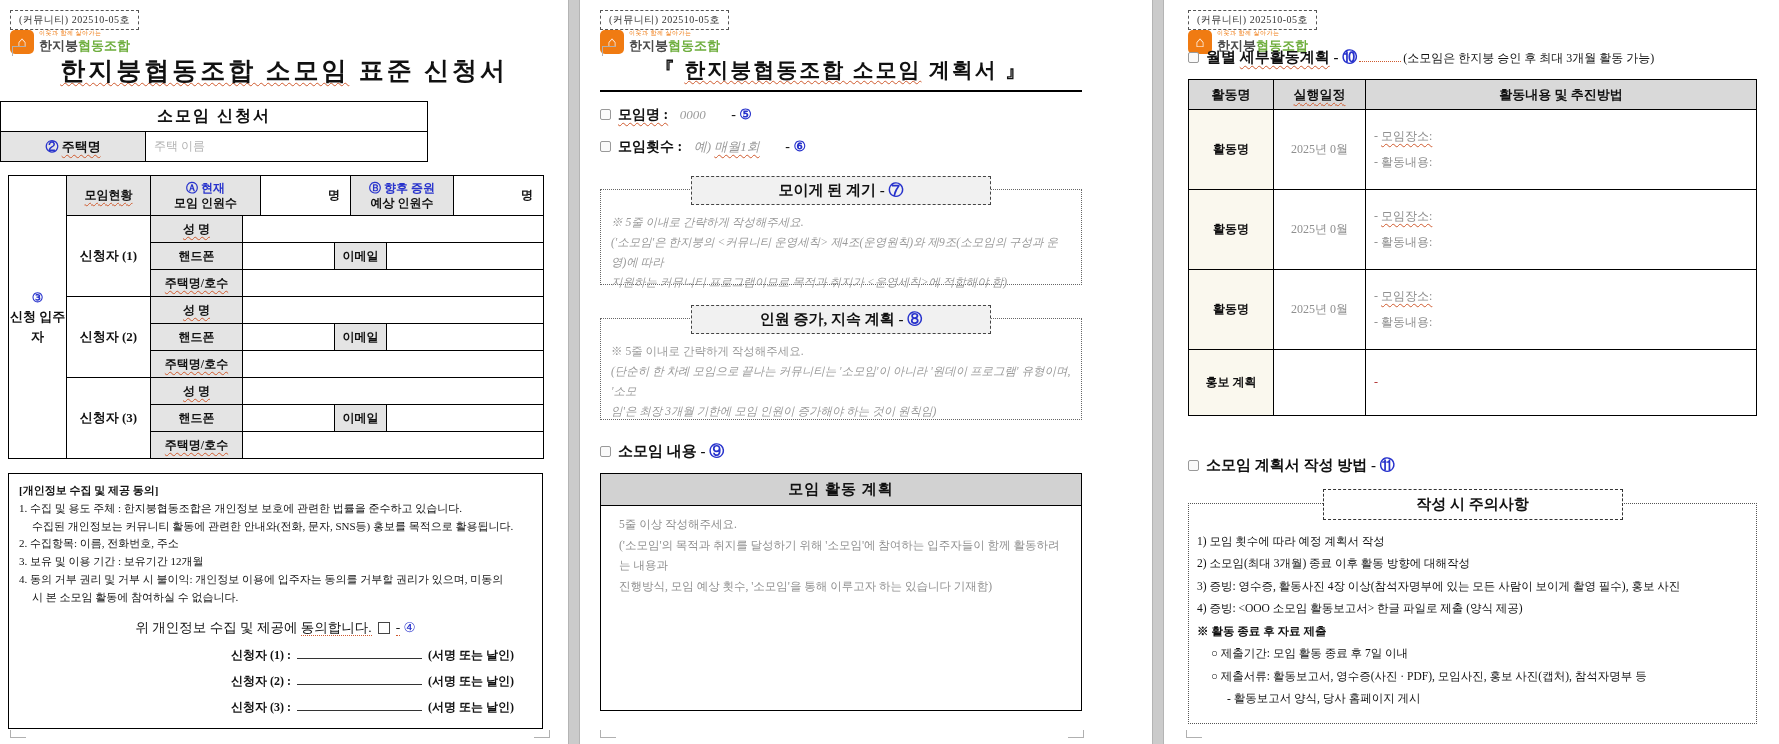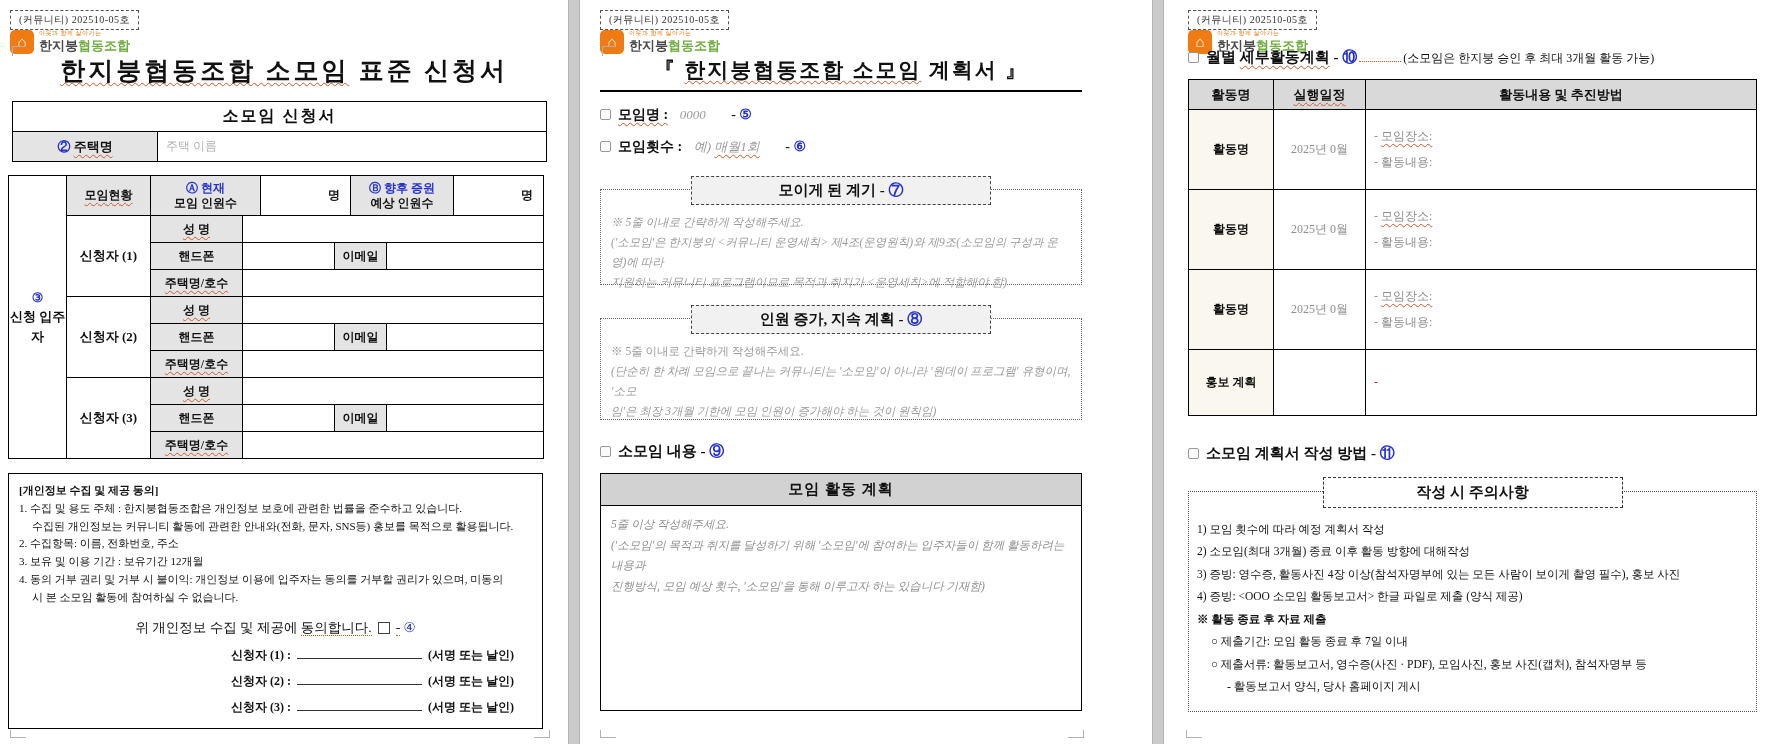--- a/index.html
+++ b/index.html
@@ -24,21 +24,21 @@
   .brand-b { color:#6fae3e; }
   
   .blue { color:#2732cc; }
   .wavy { text-decoration:underline; text-decoration-style:wavy; text-decoration-color:#cf5a2e; text-decoration-thickness:1px; text-underline-offset:3px; }
   .gray-italic { color:#9a9a9a; font-style:italic; }
   .ph { color:#b3b3b3; }
   .checkbox { display:inline-block; width:11px; height:11px; border:1px solid #999; background:#fafafa; border-radius:2px; vertical-align:-1px; margin-right:7px; }
   .dotted-red { border-bottom:1px dotted #cf5a2e; }
   
   .p1-title { text-align:center; font-size:25px; font-weight:bold; letter-spacing:3px; margin-top:10px; }
-  .tblA { width:535px; margin:14px auto 0 12px; border-collapse:collapse; }
+  .tblA { width:428px; margin:14px auto 0 0; border-collapse:collapse; }
   .tblA th, .tblA td { border:1px solid #000; }
   .tblA th { font-size:16px; letter-spacing:2px; height:30px; font-weight:bold; }
   .tblA .lab { width:145px; background:#e4e4e4; text-align:center; font-weight:bold; font-size:13px; height:30px; }
   .tblA .val { padding-left:8px; font-size:12px; }
   .tblB { width:535px; margin:13px auto 0 8px; border-collapse:collapse; table-layout:fixed; }
   .tblB td { border:1px solid #000; font-size:12px; }
   .tblB .glab { background:#e4e4e4; text-align:center; font-weight:bold; line-height:1.25; }
   .tblB .side { background:#fff; text-align:center; font-weight:bold; font-size:13px; line-height:1.5; }
   .tblB .unit { text-align:right; padding-right:10px; font-weight:bold; }
   .tblB .fill { background:#fff; }
@@ -54,36 +54,36 @@
   .p2-field { font-size:14px; font-weight:bold; margin-top:14px; }
   .p2-field .fval { font-weight:normal; font-size:13px; margin-left:8px; }
   .p2-field .fnum { font-weight:normal; margin-left:22px; }
   .sec-head { width:300px; margin:20px auto 0 auto; background:#f1f1f1; border:1px dashed #444; text-align:center; font-size:15px; font-weight:bold; padding:4px 0; position:relative; z-index:2; }
   .sec-body { border:1px dotted #666; margin-top:-16px; padding:22px 10px 10px 10px; font-size:11.5px; line-height:1.75; }
   .sec-b1 { height:96px; }
   .sec-b2 { height:102px; }
   .p2-label { font-size:15px; font-weight:bold; margin-top:22px; }
   .planT { width:100%; margin-top:12px; border-collapse:collapse; }
   .planT th { border:1.5px solid #000; background:#d2d2d2; font-size:15px; font-weight:bold; height:32px; letter-spacing:1px; }
-  .planT td { border:1.5px solid #000; vertical-align:top; padding:8px 10px; font-size:11.5px; line-height:1.8; height:205px; color:#8f8f8f;font-style:italic; }
+  .planT td { border:1.5px solid #000; vertical-align:top; padding:8px 18px; font-size:11.5px; line-height:1.8; height:205px; color:#8f8f8f; }
   
   .p3-inner { padding:0 22px 0 24px; }
   .p3-head { font-size:12px; margin-top:4px; }
   .p3-head .big { font-size:15px; font-weight:bold; }
   .p3-head .spacer { display:inline-block; width:42px; border-bottom:1px dotted #cf5a2e; height:10px; margin:0 2px; }
   .actT { width:100%; margin-top:12px; border-collapse:collapse; table-layout:fixed; }
   .actT th { border:1.5px solid #000; background:#d9d9d9; font-size:13px; height:30px; }
   .actT td { border:1.5px solid #000; font-size:12px; vertical-align:middle; }
   .actT .name { background:#faf8ee; text-align:center; font-weight:bold; }
   .actT .date { text-align:center; color:#8f8f8f; }
   .actT .cont { color:#8f8f8f; padding:6px 8px; line-height:2.1; }
   .actT .row-act { height:80px; }
   .actT .row-promo { height:66px; }
   .actT .dash { color:#b03030; }
-  .p3-method { font-size:15px; font-weight:bold; margin-top:28px; }
+  .p3-method { font-size:15px; font-weight:bold; margin-top:40px; }
   .notice-head { width:300px; margin:14px auto 0 auto; background:#fff; border:1px dashed #333; text-align:center; font-size:15px; font-weight:bold; padding:5px 0; position:relative; z-index:2; }
   .notice-body { border:1px dotted #555; margin-top:-17px; padding:26px 12px 14px 8px; font-size:11.5px; line-height:1.95; }
   .notice-body .bold { font-weight:bold; }
   .notice-body .ind1 { padding-left:14px; }
   .notice-body .ind2 { padding-left:30px; }
   .bottom-mark { position:absolute; bottom:6px; width:16px; height:8px; border-bottom:1px solid #b0b0b0; }
   .bm-l { border-left:1px solid #b0b0b0; }
   .bm-r { border-right:1px solid #b0b0b0; }
 </style>
 </head>

